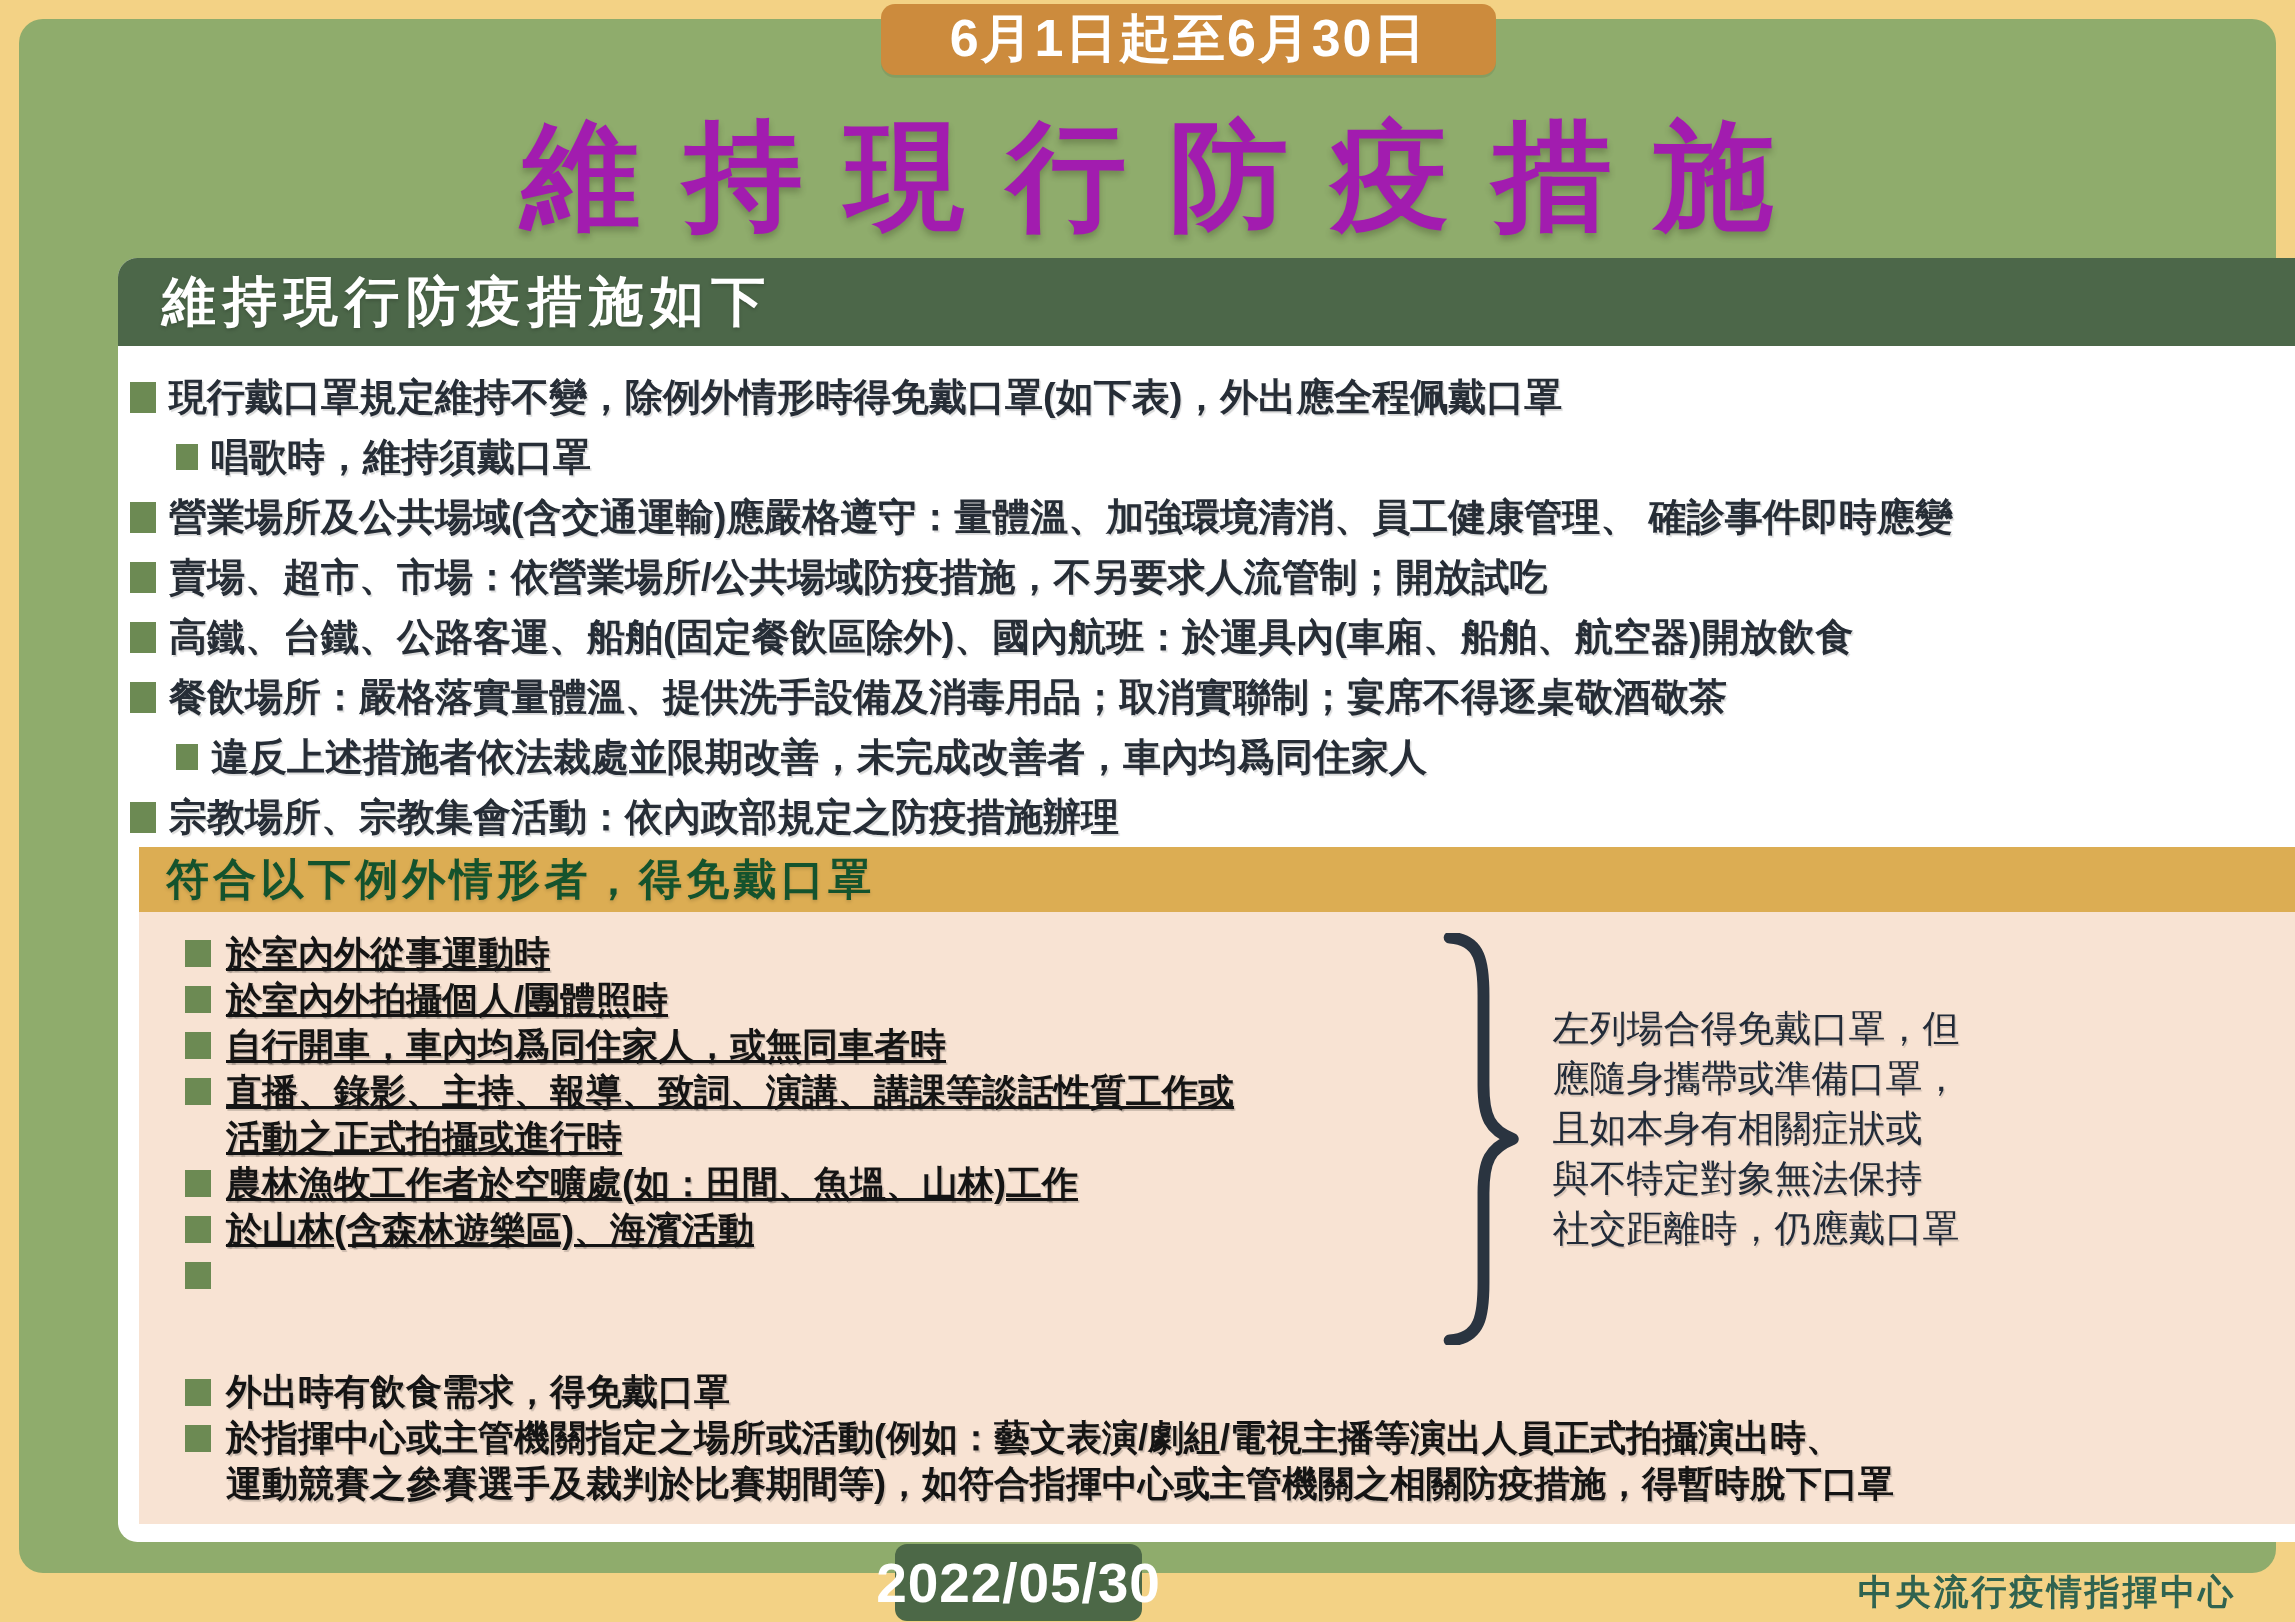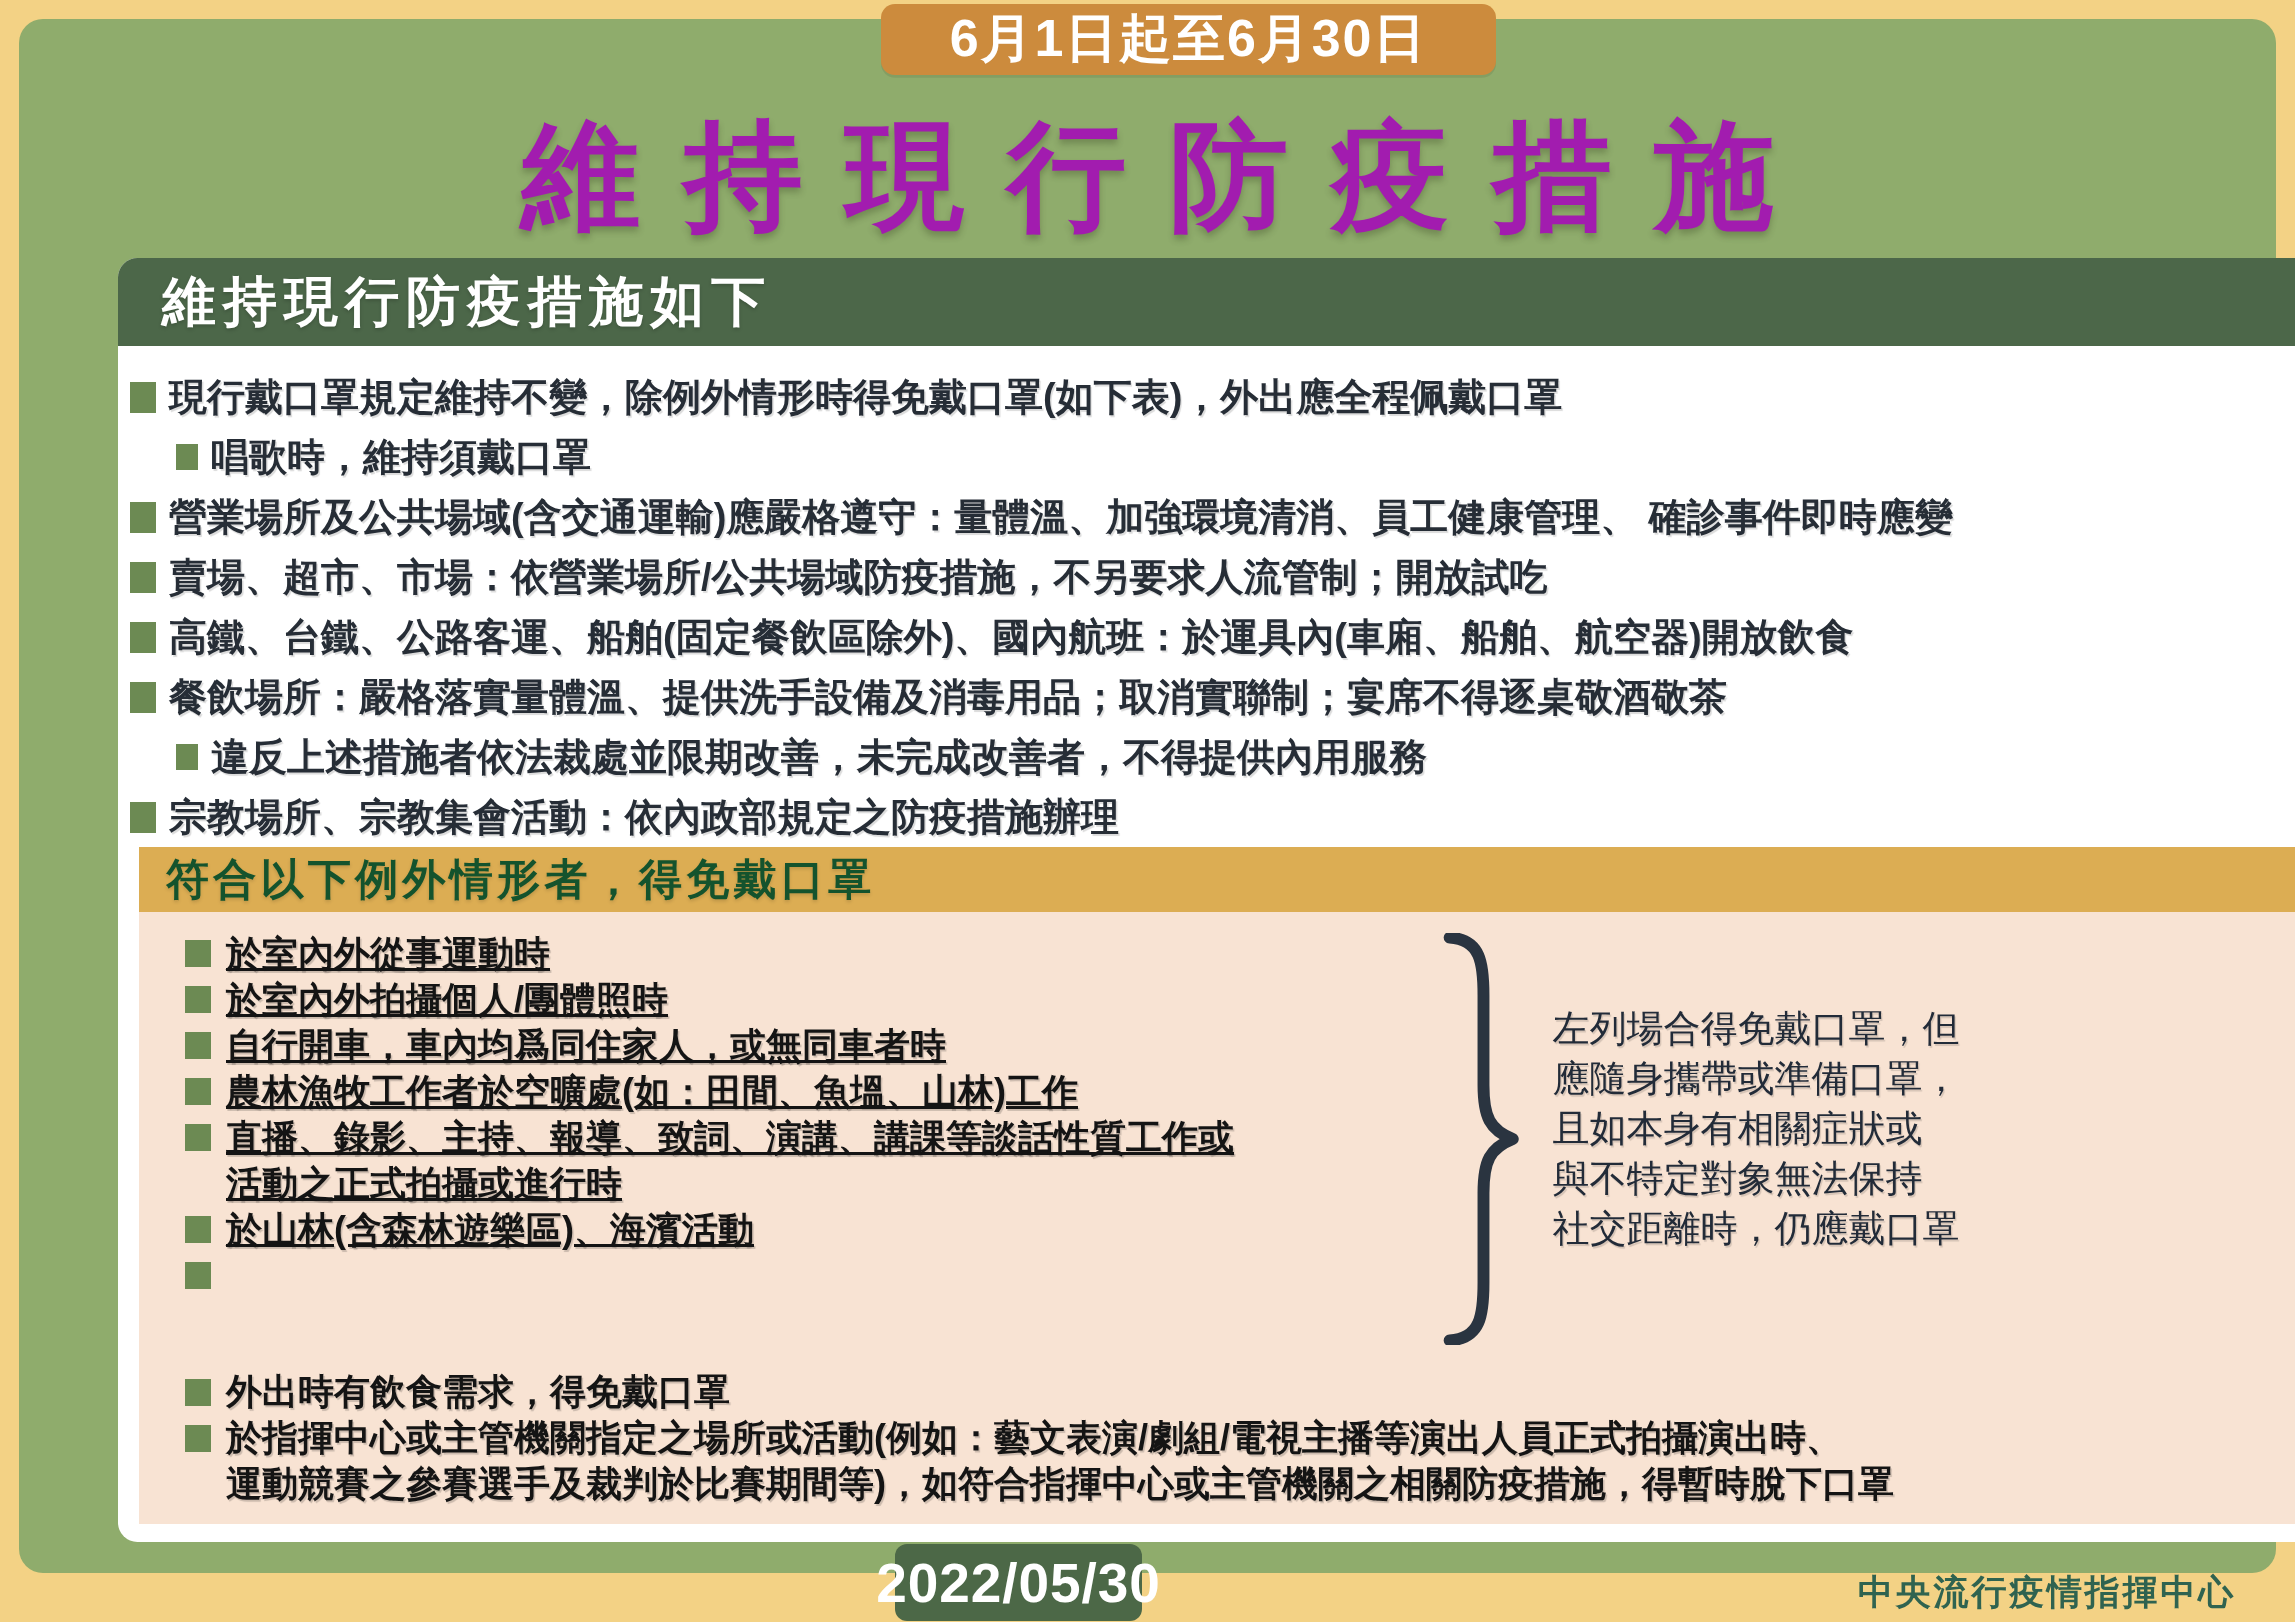--- a/index.html
+++ b/index.html
@@ -150,21 +150,21 @@
         </div>
         <div class="li">
           <span class="bullet"></span>
           <div class="litext">
             <div>餐飲場所：嚴格落實量體溫、提供洗手設備及消毒用品；取消實聯制；宴席不得逐桌敬酒敬茶</div>
           </div>
         </div>
         <div class="li indent">
           <span class="bullet"></span>
           <div class="litext">
-            <div>違反上述措施者依法裁處並限期改善，未完成改善者，不得提供內用服務</div>
+            <div>違反上述措施者依法裁處並限期改善，未完成改善者，車內均爲同住家人</div>
           </div>
         </div>
         <div class="li">
           <span class="bullet"></span>
           <div class="litext">
             <div>宗教場所、宗教集會活動：依內政部規定之防疫措施辦理</div>
           </div>
         </div>
       </div>
 
@@ -189,28 +189,28 @@
               </div>
               <div class="li">
                 <span class="bullet"></span>
                 <div class="litext">
                   <div>自行開車，車內均爲同住家人，或無同車者時</div>
                 </div>
               </div>
               <div class="li">
                 <span class="bullet"></span>
                 <div class="litext">
-                  <div>農林漁牧工作者於空曠處(如：田間、魚塭、山林)工作</div>
-                </div>
-              </div>
-              <div class="li">
-                <span class="bullet"></span>
-                <div class="litext">
                   <div>直播、錄影、主持、報導、致詞、演講、講課等談話性質工作或</div>
                   <div>活動之正式拍攝或進行時</div>
+                </div>
+              </div>
+              <div class="li">
+                <span class="bullet"></span>
+                <div class="litext">
+                  <div>農林漁牧工作者於空曠處(如：田間、魚塭、山林)工作</div>
                 </div>
               </div>
               <div class="li">
                 <span class="bullet"></span>
                 <div class="litext">
                   <div>於山林(含森林遊樂區)、海濱活動</div>
                 </div>
               </div>
               <div class="li">
                 <span class="bullet"></span>

